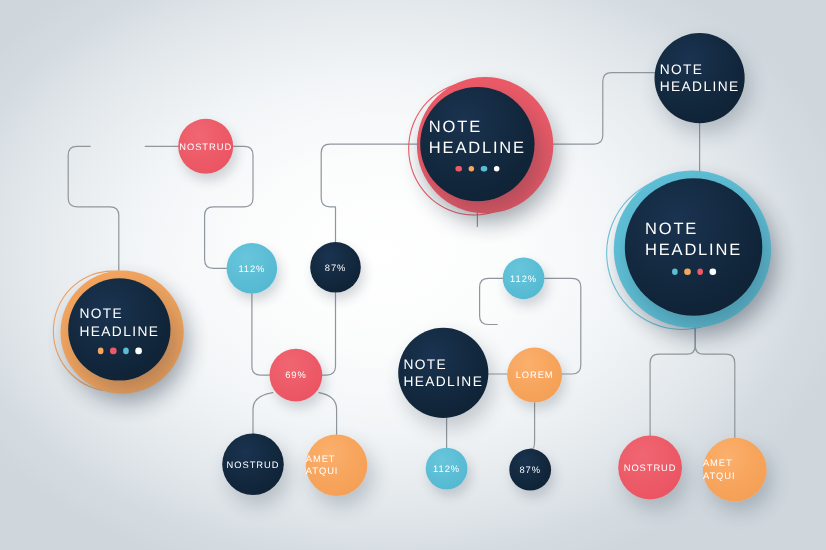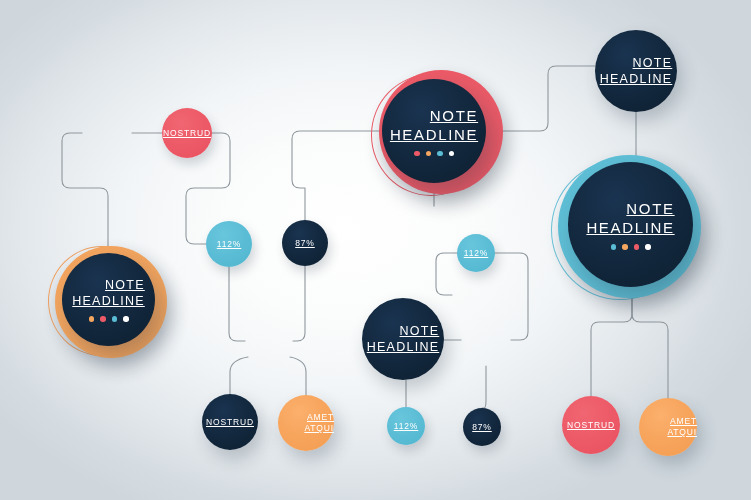--- a/index.html
+++ b/index.html
@@ -14,25 +14,24 @@
     background:
       radial-gradient(ellipse 58% 62% at 46% 46%, #ffffff 0%, #fbfcfc 28%, #f2f5f7 52%, #e3e8ec 74%, #d5dce1 90%, #cfd7dd 100%);
   }
   #wires{position:absolute;left:0;top:0;width:751px;height:500px;}
   .nodes{position:absolute;left:0;top:0;width:751px;height:500px;}
 
   .node{
     position:absolute;border-radius:50%;
     display:flex;flex-direction:column;align-items:center;justify-content:center;
     box-sizing:border-box;
-    text-align:right;
+    text-align:left;
     color:#ffffff;
     letter-spacing:0.09em;
     line-height:1.28;
-    text-decoration:underline;
     -webkit-font-smoothing:antialiased;
   }
   .node .lbl{display:block;white-space:pre-line;}
 
   
   .c-navy{background:radial-gradient(circle at 38% 30%, #1a3350 0%, #13293f 46%, #0d1e30 100%);}
   .c-orange{background:radial-gradient(circle at 38% 30%, #fbb06c 0%, #f7a45c 50%, #f39c52 100%);}
   .c-red{background:radial-gradient(circle at 38% 30%, #f06672 0%, #ed5a67 50%, #e9505f 100%);}
   .c-blue{background:radial-gradient(circle at 38% 30%, #68c6dc 0%, #5bbdd5 50%, #50b5cf 100%);}
 
@@ -124,20 +123,23 @@
     <div class="node c-red sh-sm t-tiny" style="left:162px;top:108px;width:50px;height:50px;">
       <span class="lbl">NOSTRUD</span>
     </div>
 
     <div class="node c-blue sh-sm t-tiny" style="left:206px;top:221px;width:46px;height:46px;">
       <span class="lbl">112%</span>
     </div>
     <div class="node c-navy sh-sm t-tiny" style="left:282px;top:220px;width:46px;height:46px;">
       <span class="lbl">87%</span>
     </div>
+    <div class="node c-red sh-sm t-tiny" style="left:245px;top:317px;width:48px;height:48px;">
+      <span class="lbl">69%</span>
+    </div>
     <div class="node c-navy sh-md t-tiny" style="left:202px;top:394px;width:56px;height:56px;">
       <span class="lbl">NOSTRUD</span>
     </div>
     <div class="node c-orange sh-md t-tiny" style="left:278px;top:395px;width:56px;height:56px;">
       <span class="lbl">AMET ATQUI</span>
     </div>
 
     <div class="ring ring-line-red" style="left:371px;top:74px;width:118px;height:120px;"></div>
     <div class="ring ring-solid-red sh-md" style="left:379px;top:70px;width:124px;height:124px;"></div>
     <div class="node c-navy sh-lg t-hero" style="left:382px;top:79px;width:104px;height:104px;">
@@ -148,20 +150,23 @@
         <i class="d-orange"></i>
         <i class="d-blue"></i>
         <i class="d-white"></i>
       </span>
     </div>
 
     <div class="node c-navy sh-md t-medium" style="left:362px;top:298px;width:82px;height:82px;">
       <span class="lbl">NOTE
 HEADLINE</span>
     </div>
+    <div class="node c-orange sh-sm t-tiny" style="left:461px;top:316px;width:50px;height:50px;">
+      <span class="lbl">LOREM</span>
+    </div>
     <div class="node c-blue sh-sm t-tiny" style="left:457px;top:234px;width:38px;height:38px;">
       <span class="lbl">112%</span>
     </div>
     <div class="node c-blue sh-sm t-tiny" style="left:387px;top:407px;width:38px;height:38px;">
       <span class="lbl">112%</span>
     </div>
     <div class="node c-navy sh-sm t-tiny" style="left:463px;top:408px;width:38px;height:38px;">
       <span class="lbl">87%</span>
     </div>
 

